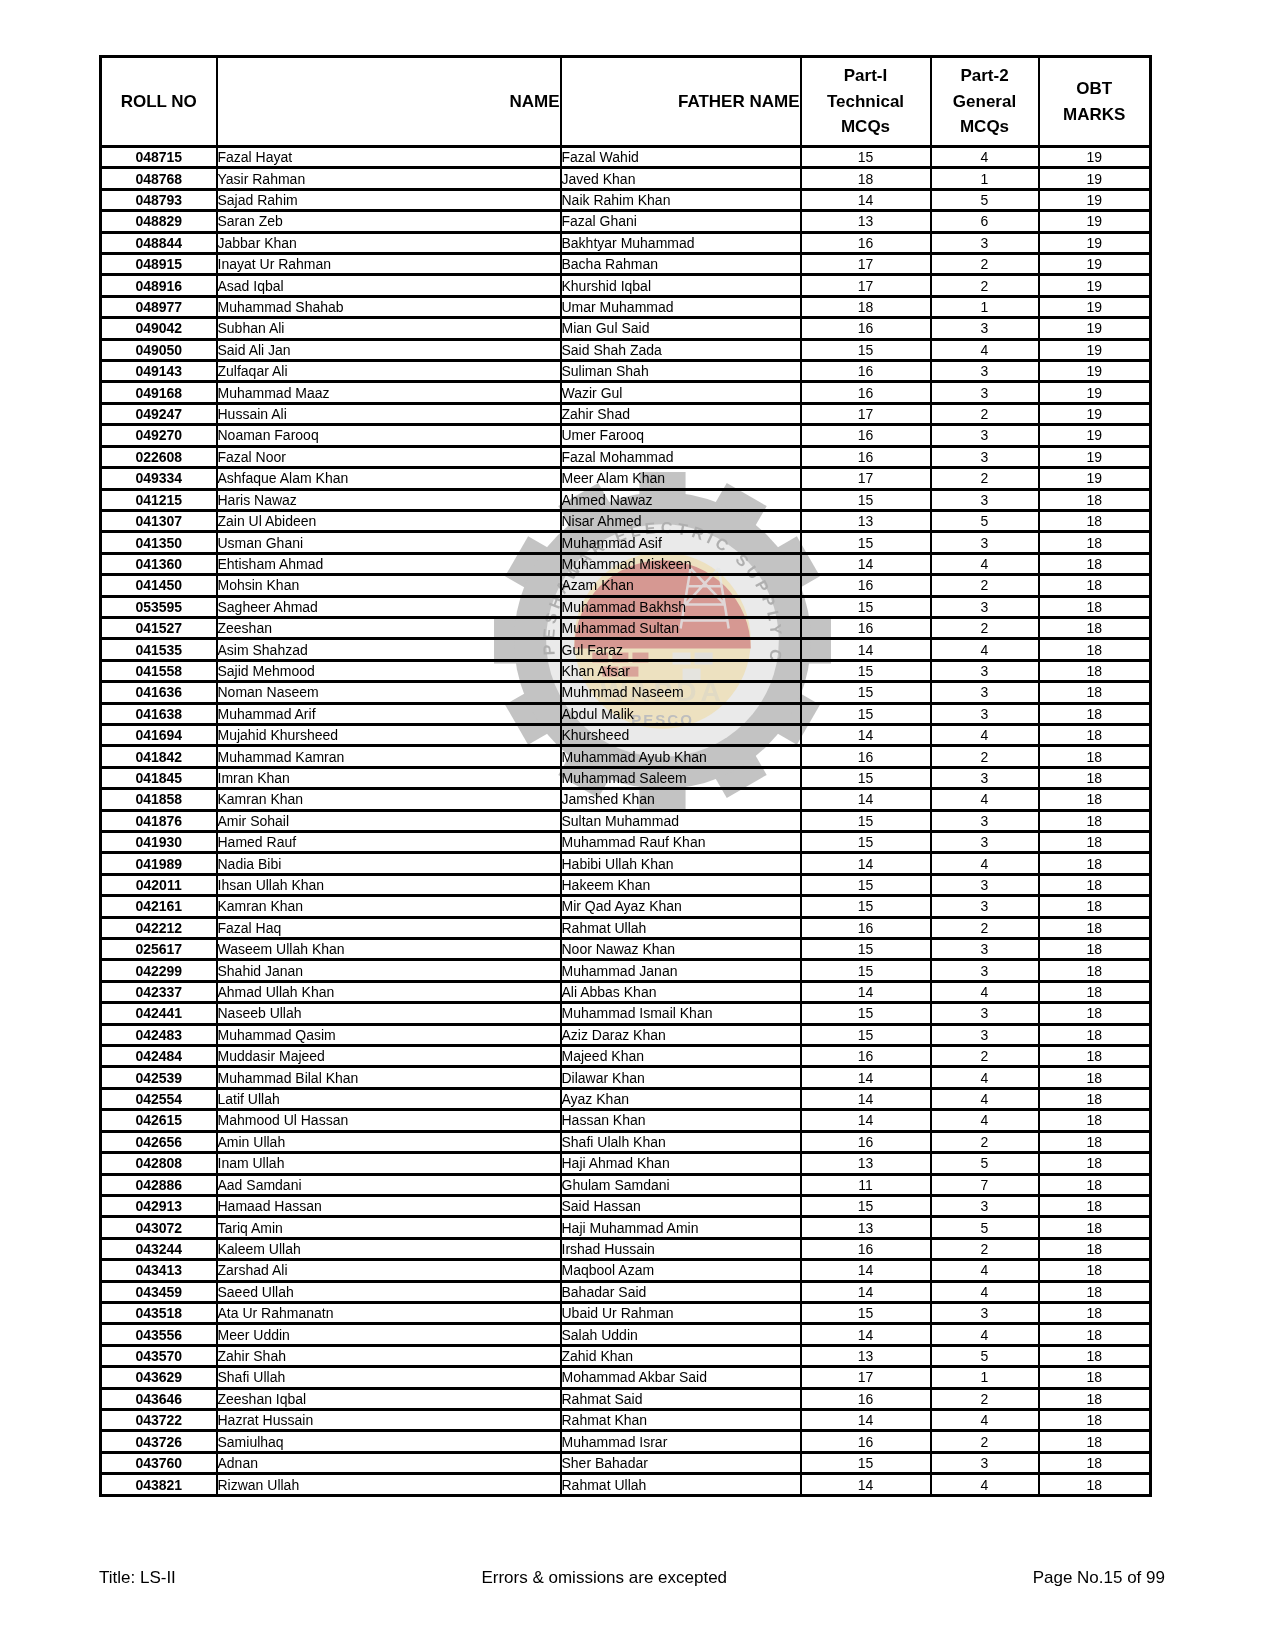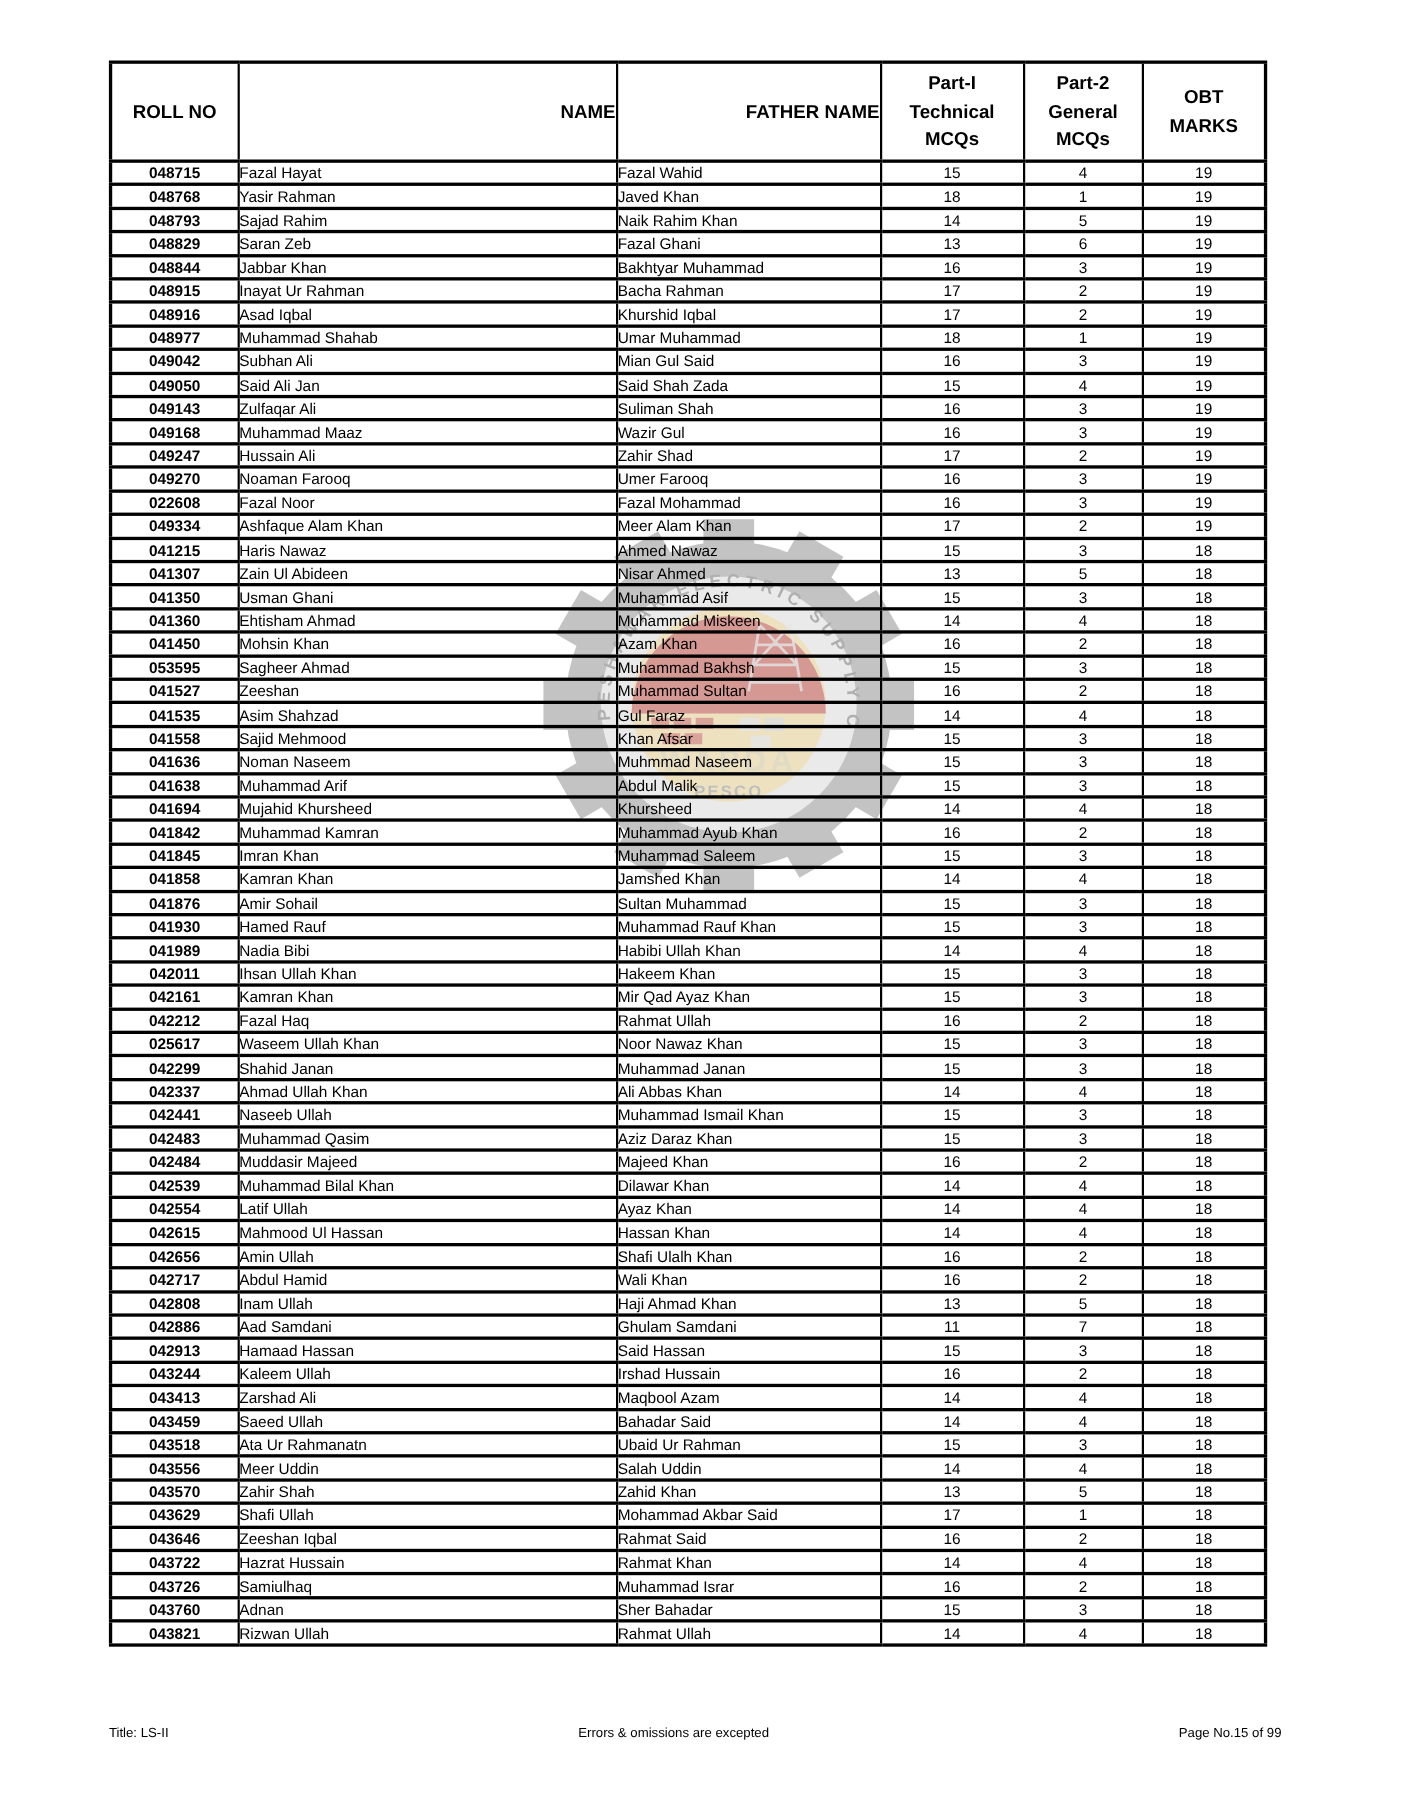--- a/index.html
+++ b/index.html
@@ -64,21 +64,21 @@
   td.col-name, td.col-father { text-align: left; padding-left: 5px; }
   td.col-num   { text-align: center; }
 
   
   .footer {
     position: absolute;
     left: 99px; right: 110px; top: 1568px;
     display: flex;
     justify-content: space-between;
     align-items: baseline;
-    font-size: 12px;
+    font-size: 17px;
     z-index: 1;
   }
 </style>
 </head>
 <body>
 
 <svg class="watermark" viewBox="-172 -172 344 344" xmlns="http://www.w3.org/2000/svg" aria-hidden="true">
   <g fill="#939393">
     <rect x="-23" y="-168" width="46" height="46" transform="rotate(0)"></rect>
     <rect x="-23" y="-168" width="46" height="46" transform="rotate(30)"></rect>
@@ -513,28 +513,20 @@
       </tr>
       <tr>
         <td class="col-roll">042656</td>
         <td class="col-name">Amin Ullah</td>
         <td class="col-father">Shafi Ulalh Khan</td>
         <td class="col-num">16</td>
         <td class="col-num">2</td>
         <td class="col-num">18</td>
       </tr>
       <tr>
-        <td class="col-roll">042717</td>
-        <td class="col-name">Abdul Hamid</td>
-        <td class="col-father">Wali Khan</td>
-        <td class="col-num">16</td>
-        <td class="col-num">2</td>
-        <td class="col-num">18</td>
-      </tr>
-      <tr>
         <td class="col-roll">042808</td>
         <td class="col-name">Inam Ullah</td>
         <td class="col-father">Haji Ahmad Khan</td>
         <td class="col-num">13</td>
         <td class="col-num">5</td>
         <td class="col-num">18</td>
       </tr>
       <tr>
         <td class="col-roll">042886</td>
         <td class="col-name">Aad Samdani</td>
@@ -542,20 +534,28 @@
         <td class="col-num">11</td>
         <td class="col-num">7</td>
         <td class="col-num">18</td>
       </tr>
       <tr>
         <td class="col-roll">042913</td>
         <td class="col-name">Hamaad Hassan</td>
         <td class="col-father">Said Hassan</td>
         <td class="col-num">15</td>
         <td class="col-num">3</td>
+        <td class="col-num">18</td>
+      </tr>
+      <tr>
+        <td class="col-roll">043072</td>
+        <td class="col-name">Tariq Amin</td>
+        <td class="col-father">Haji Muhammad Amin</td>
+        <td class="col-num">13</td>
+        <td class="col-num">5</td>
         <td class="col-num">18</td>
       </tr>
       <tr>
         <td class="col-roll">043244</td>
         <td class="col-name">Kaleem Ullah</td>
         <td class="col-father">Irshad Hussain</td>
         <td class="col-num">16</td>
         <td class="col-num">2</td>
         <td class="col-num">18</td>
       </tr>

